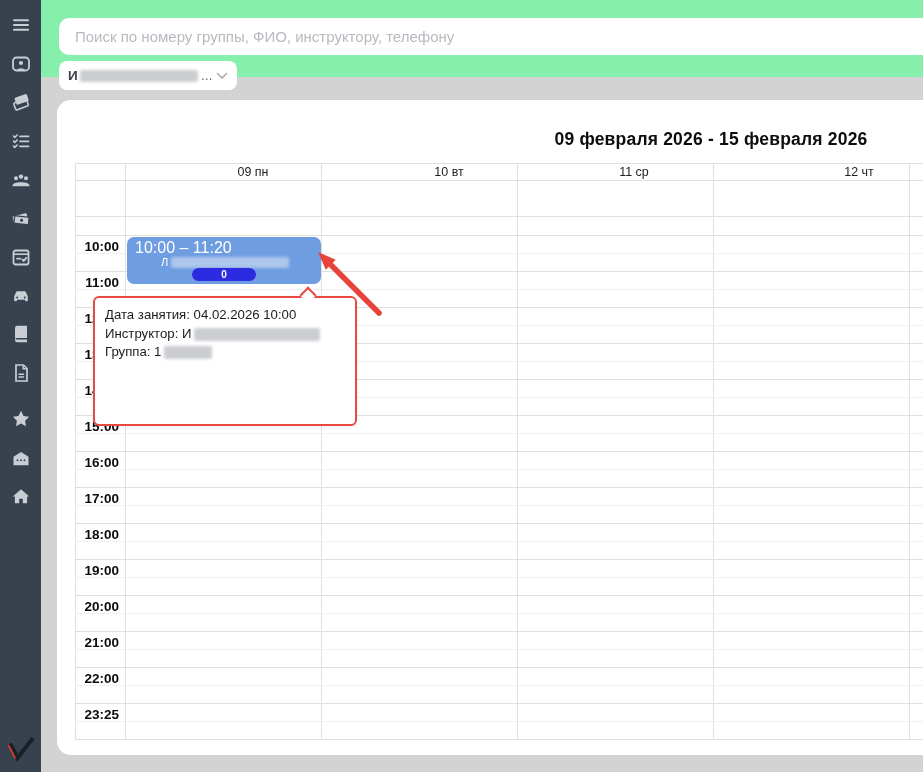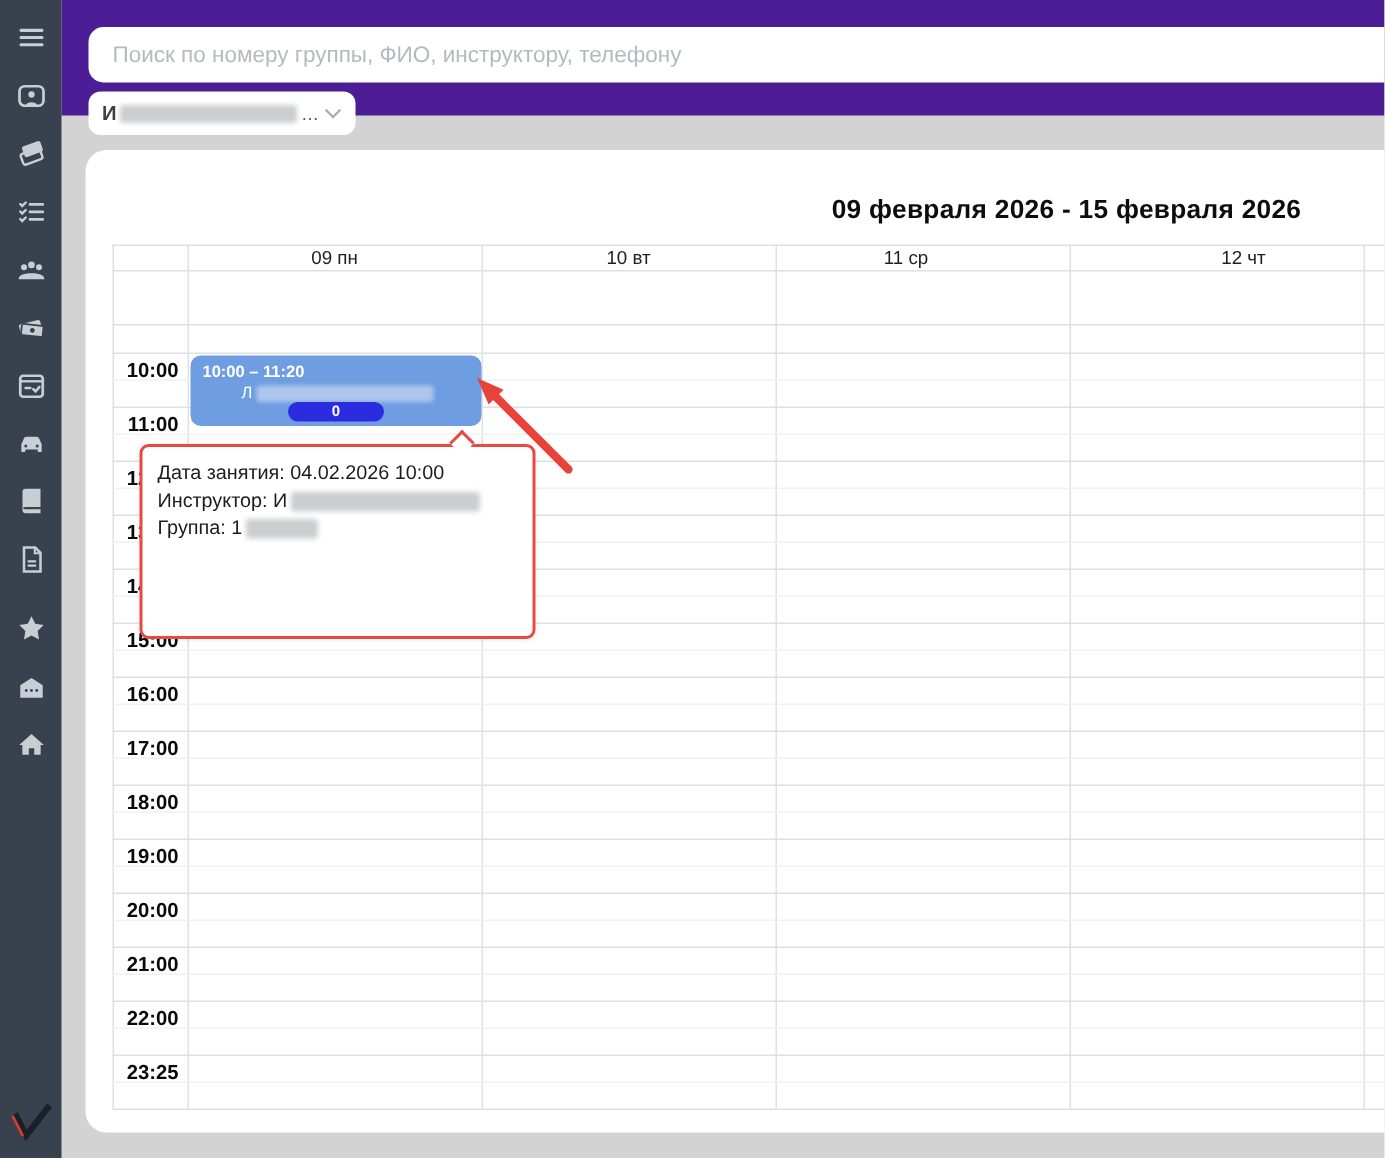--- a/index.html
+++ b/index.html
@@ -18,21 +18,21 @@
   }
   .sb-item {
     width:41px; height:38.6px; display:flex; align-items:center; justify-content:center;
     color:#c8ced4; cursor:pointer; flex:0 0 auto;
   }
   .sb-item.gap { margin-top:8px; }
   .sb-item svg { display:block; }
   .sb-logo { position:absolute; bottom:2px; left:3px; }
 
   
-  .topbar { position:absolute; left:41px; top:0; width:882px; height:77px; background:#4c1d95; }
+  .topbar { position:absolute; left:41px; top:0; width:882px; height:77px; background:#86efac; }
   .search-input {
     position:absolute; left:18px; top:18px; width:880px; height:37px;
     background:#ffffff; border:none; border-radius:10px; outline:none;
     font-family:"Liberation Sans",sans-serif; font-size:15px; color:#333;
     padding:0 16px;
   }
   .search-input::placeholder { color:#b6babf; opacity:1; }
   .filter-select {
     position:absolute; left:18px; top:61px; width:178px; height:29px;
     background:#ffffff; border-radius:8px;
@@ -58,34 +58,34 @@
     font-size:17.5px; font-weight:800; color:#0d0d0d; letter-spacing:.2px;
   }
 
   .grid { position:absolute; left:18px; top:63px; width:868px; height:576px; }
   .hline { position:absolute; left:0; right:0; height:1px; background:#e0e0e0; }
   .hlight { background:#f1f1f1; }
   .vline { position:absolute; top:0; bottom:0; width:1px; background:#e0e0e0; }
 
   .day-head {
     position:absolute; top:2px; width:196px; text-align:center;
-    font-size:12.5px; font-weight:500; color:#1f1f1f;
+    font-size:12.5px; font-weight:500; color:#1f1f1f;margin-left:30px;
   }
   .time-label {
     position:absolute; left:0; width:44px; text-align:right;
     font-size:13.5px; font-weight:600; color:#0a0a0a; z-index:1;
   }
 
   
   .event {
     position:absolute; left:52px; top:74px; width:194px; height:47px;
     background:#6f9de1; border-radius:7px; padding:4px 8px 3px;
     color:#ffffff; z-index:2; cursor:pointer;
   }
-  .event .ev-time { font-size:11px; font-weight:700; line-height:14px; }
+  .event .ev-time { font-size:16px; font-weight:400; line-height:14px; }
   .event .ev-line2 { margin-left:26px; margin-top:1px; display:flex; align-items:center; gap:3px; font-size:11px; line-height:12px; }
   .event .ev-blur { display:inline-block; width:118px; height:11px; background:rgba(235,240,248,.5); border-radius:2px; filter:blur(1.5px); }
   .event .ev-badge {
     position:absolute; left:50%; bottom:3px; transform:translateX(-50%);
     width:64px; height:13px; border-radius:7px; background:#2b2ce0;
     color:#fff; font-size:10px; font-weight:700; text-align:center; line-height:13px;
   }
 
   
   .tooltip {

